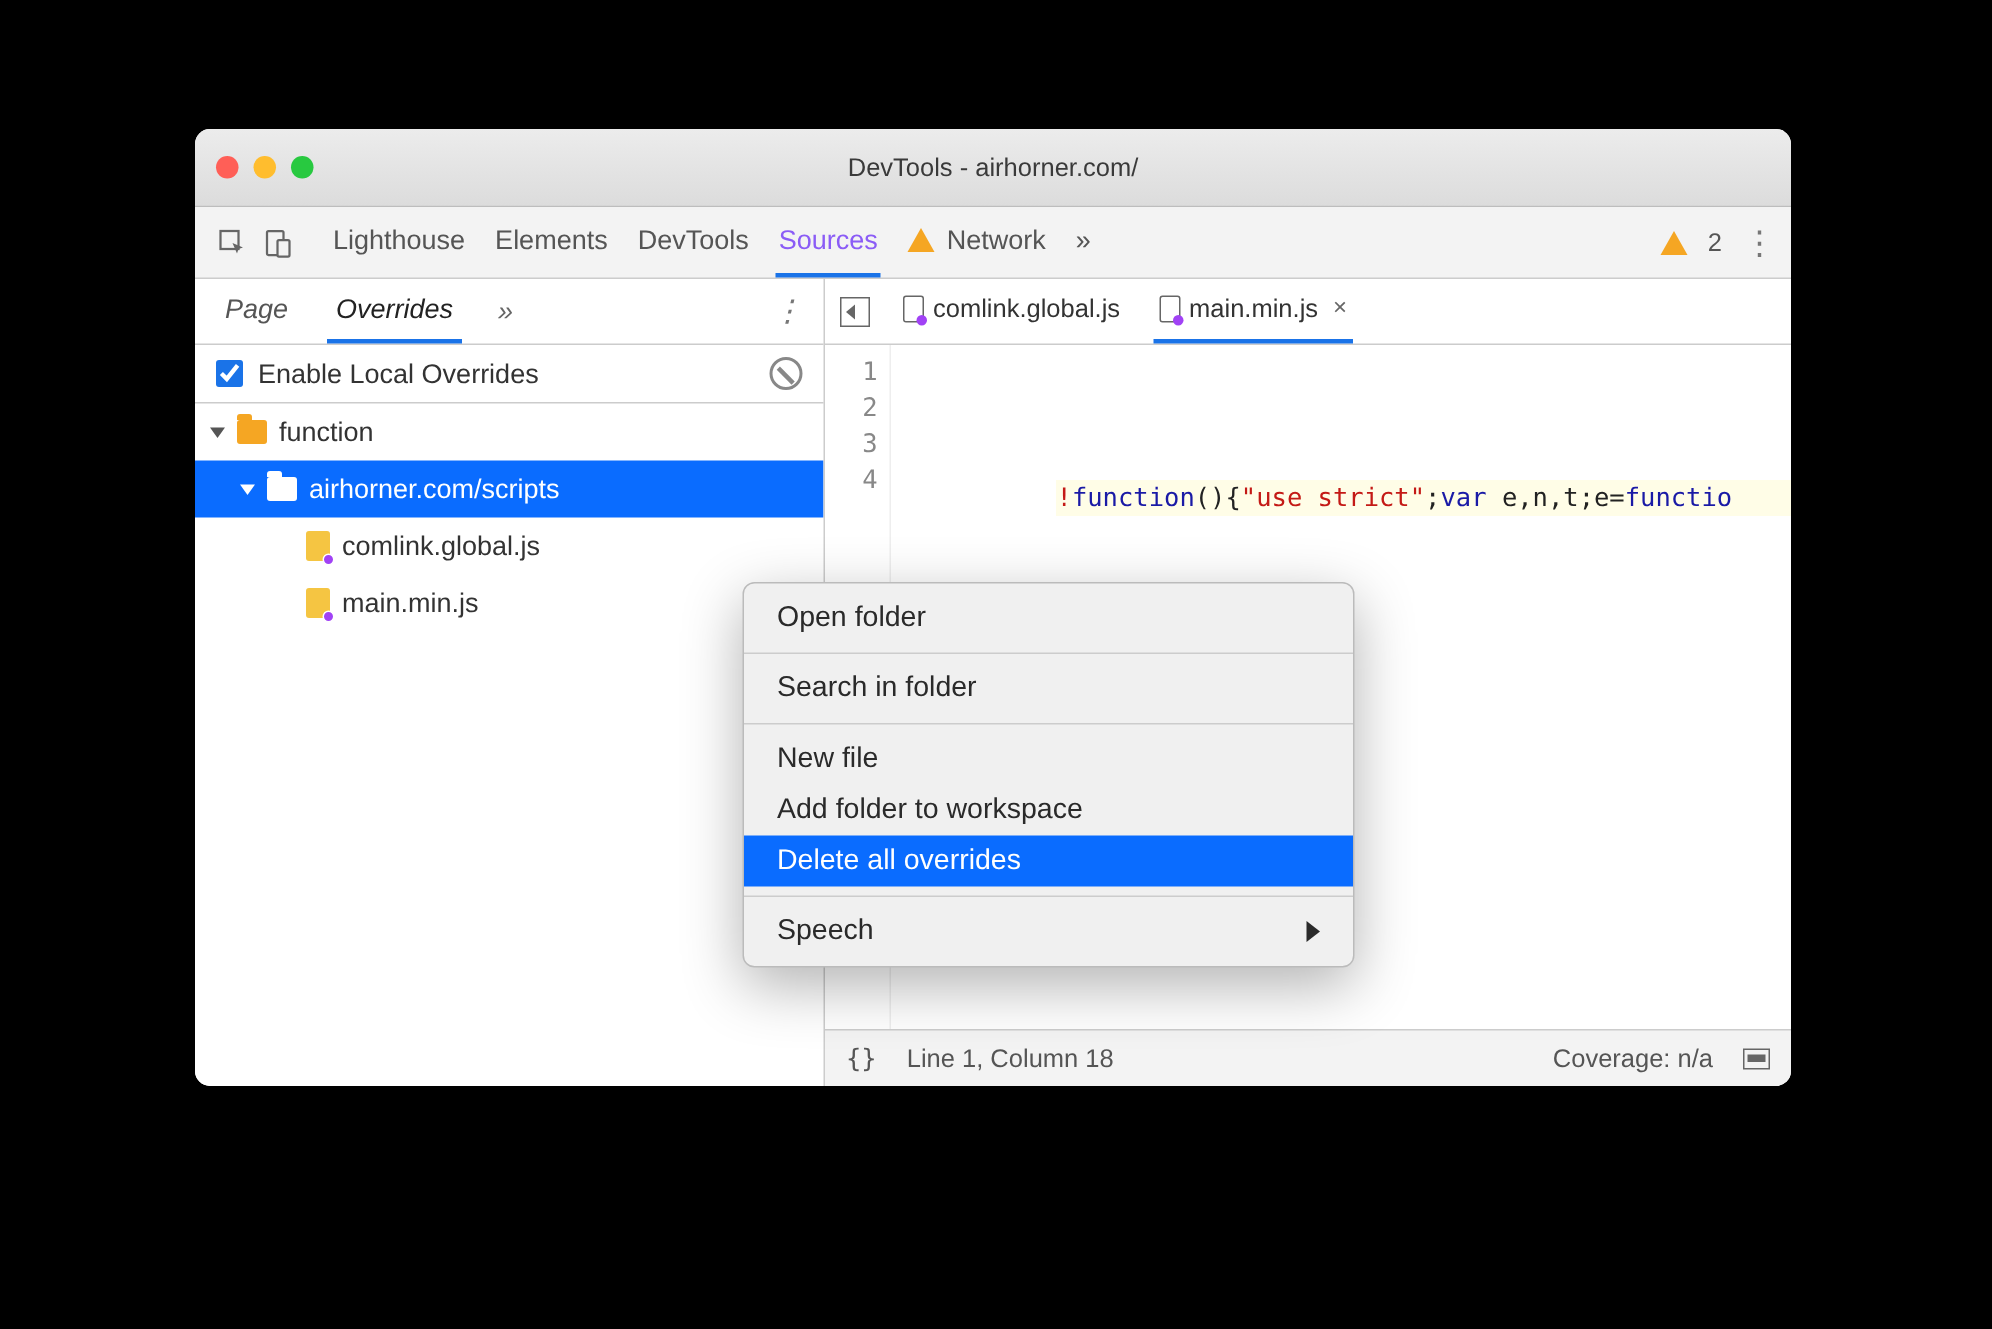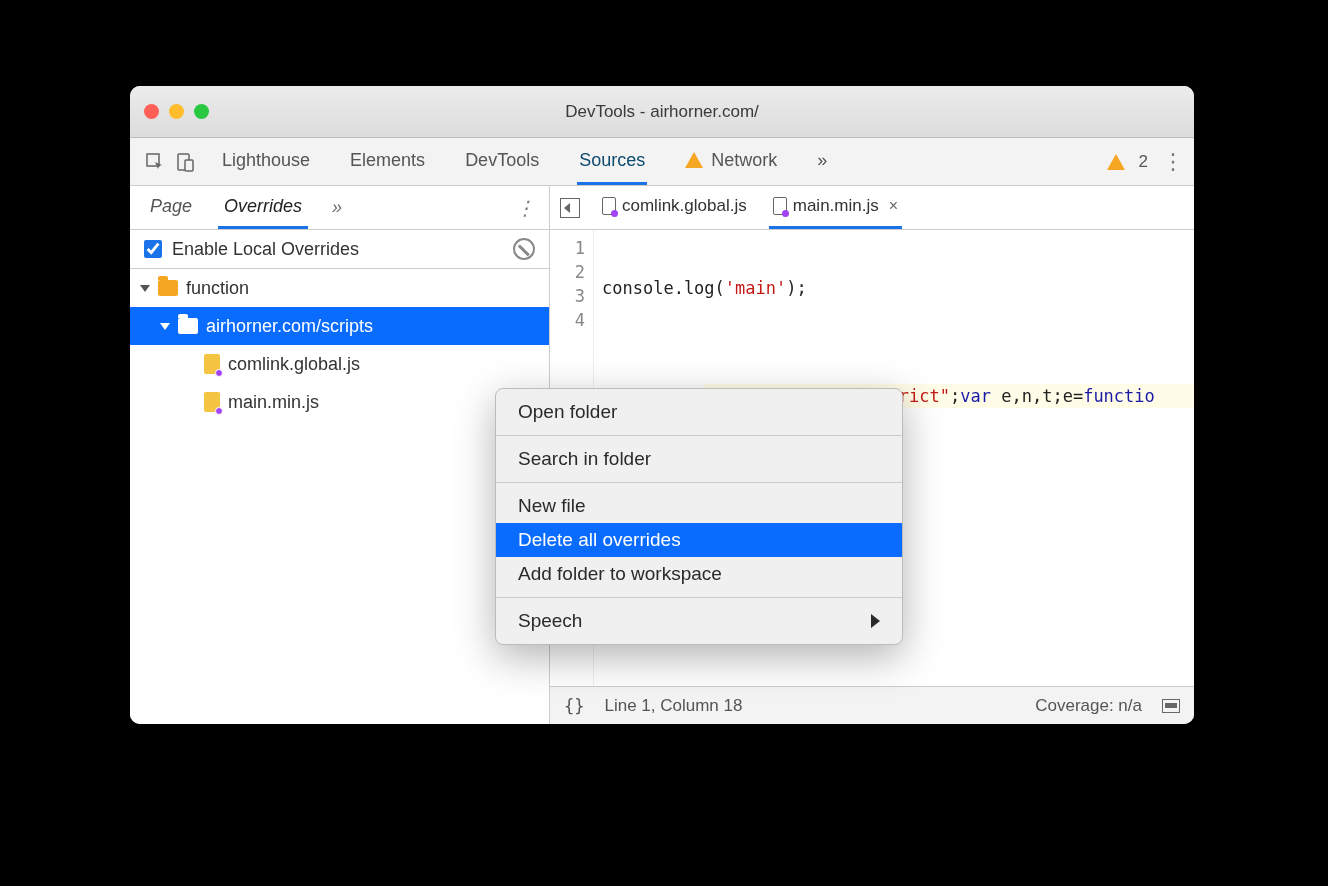--- a/index.html
+++ b/index.html
@@ -59,35 +59,35 @@
   align-items: center;
   padding: 0 10px;
 }
 .tabbar .iconbtn {
   width: 30px; height: 30px;
   display: flex; align-items: center; justify-content: center;
   color: #5a5a5a;
 }
 .tabbar .tabs {
   display: flex;
-  gap: 36px;
+  gap: 16px;
   margin-left: 20px;
   height: 100%;
   align-items: center;
 }
 .tab {
   font-size: 18px;
   color: #555;
   height: 100%;
   display: flex;
   align-items: center;
   border-bottom: 3px solid transparent;
   padding: 0 2px;
 }
-.tab.active { color: #0c4a6e; border-bottom-color: #1a73e8; }
+.tab.active { color: #8b5cf6; border-bottom-color: #1a73e8; }
 .tabbar .right {
   margin-left: auto;
   display: flex;
   align-items: center;
   gap: 14px;
 }
 .warn-tri {
   width: 0; height: 0;
   border-left: 9px solid transparent;
   border-right: 9px solid transparent;
@@ -418,21 +418,20 @@
         </div>
       </div>
       <div class="code-area">
         <div class="gutter">
           <div>1</div>
           <div>2</div>
           <div>3</div>
           <div>4</div>
         </div>
         <div class="code">
-          <div class="line"><span>console.log(</span><span class="s-str">'main'</span><span>);</span></div>
           <div class="line"></div>
           <div class="line hl"><span class="s-punc">!</span><span class="s-kw">function</span><span>(){</span><span class="s-str">"use strict"</span><span>;</span><span class="s-kw">var</span><span> e,n,t;e=</span><span class="s-kw">functio</span></div>
           <div class="line"></div>
         </div>
       </div>
       <div class="statusbar">
         <span class="braces">{}</span>
         <span>Line 1, Column 18</span>
         <span class="cov">Coverage: n/a</span>
         <span class="box-icon"></span>
@@ -440,20 +439,20 @@
     </div>
   </div>
 </div>
 
 <div class="context-menu">
   <div class="mi">Open folder</div>
   <div class="sep"></div>
   <div class="mi">Search in folder</div>
   <div class="sep"></div>
   <div class="mi">New file</div>
+  <div class="mi">Add folder to workspace</div>
   <div class="mi hl">Delete all overrides</div>
-  <div class="mi">Add folder to workspace</div>
   <div class="sep"></div>
   <div class="mi">
     <span>Speech</span>
     <span class="arrow"></span>
   </div>
 </div>
 
 </body></html>

